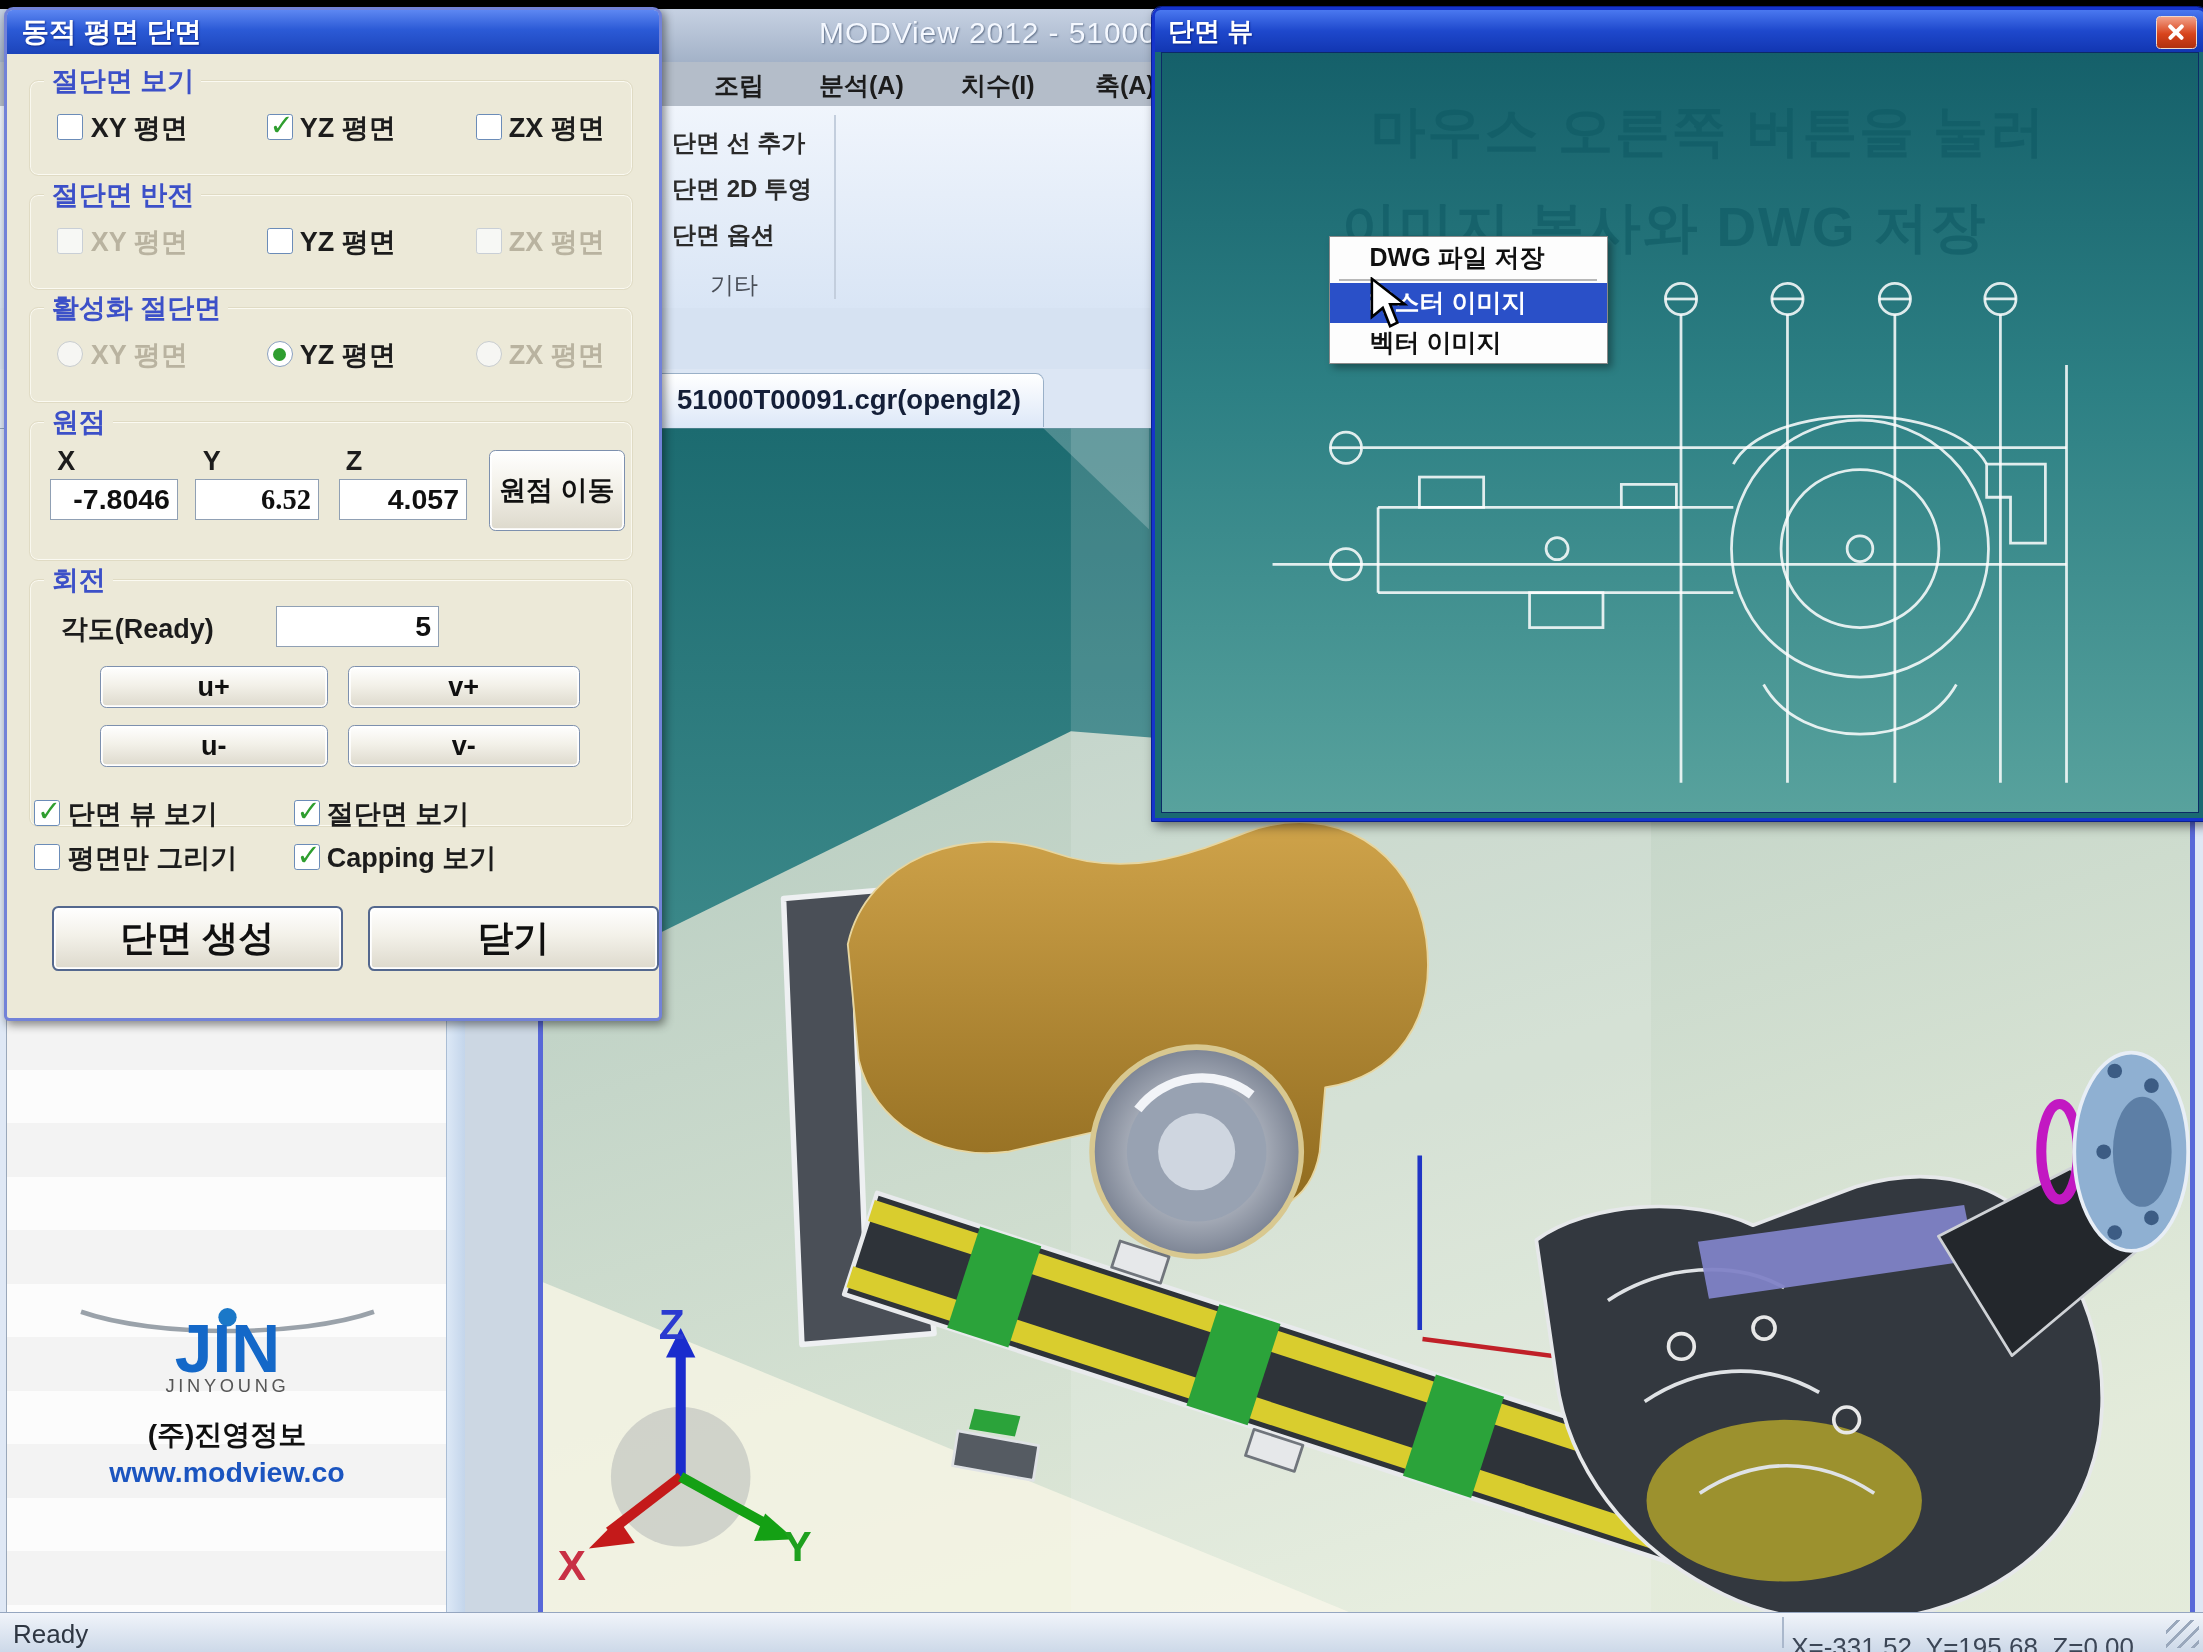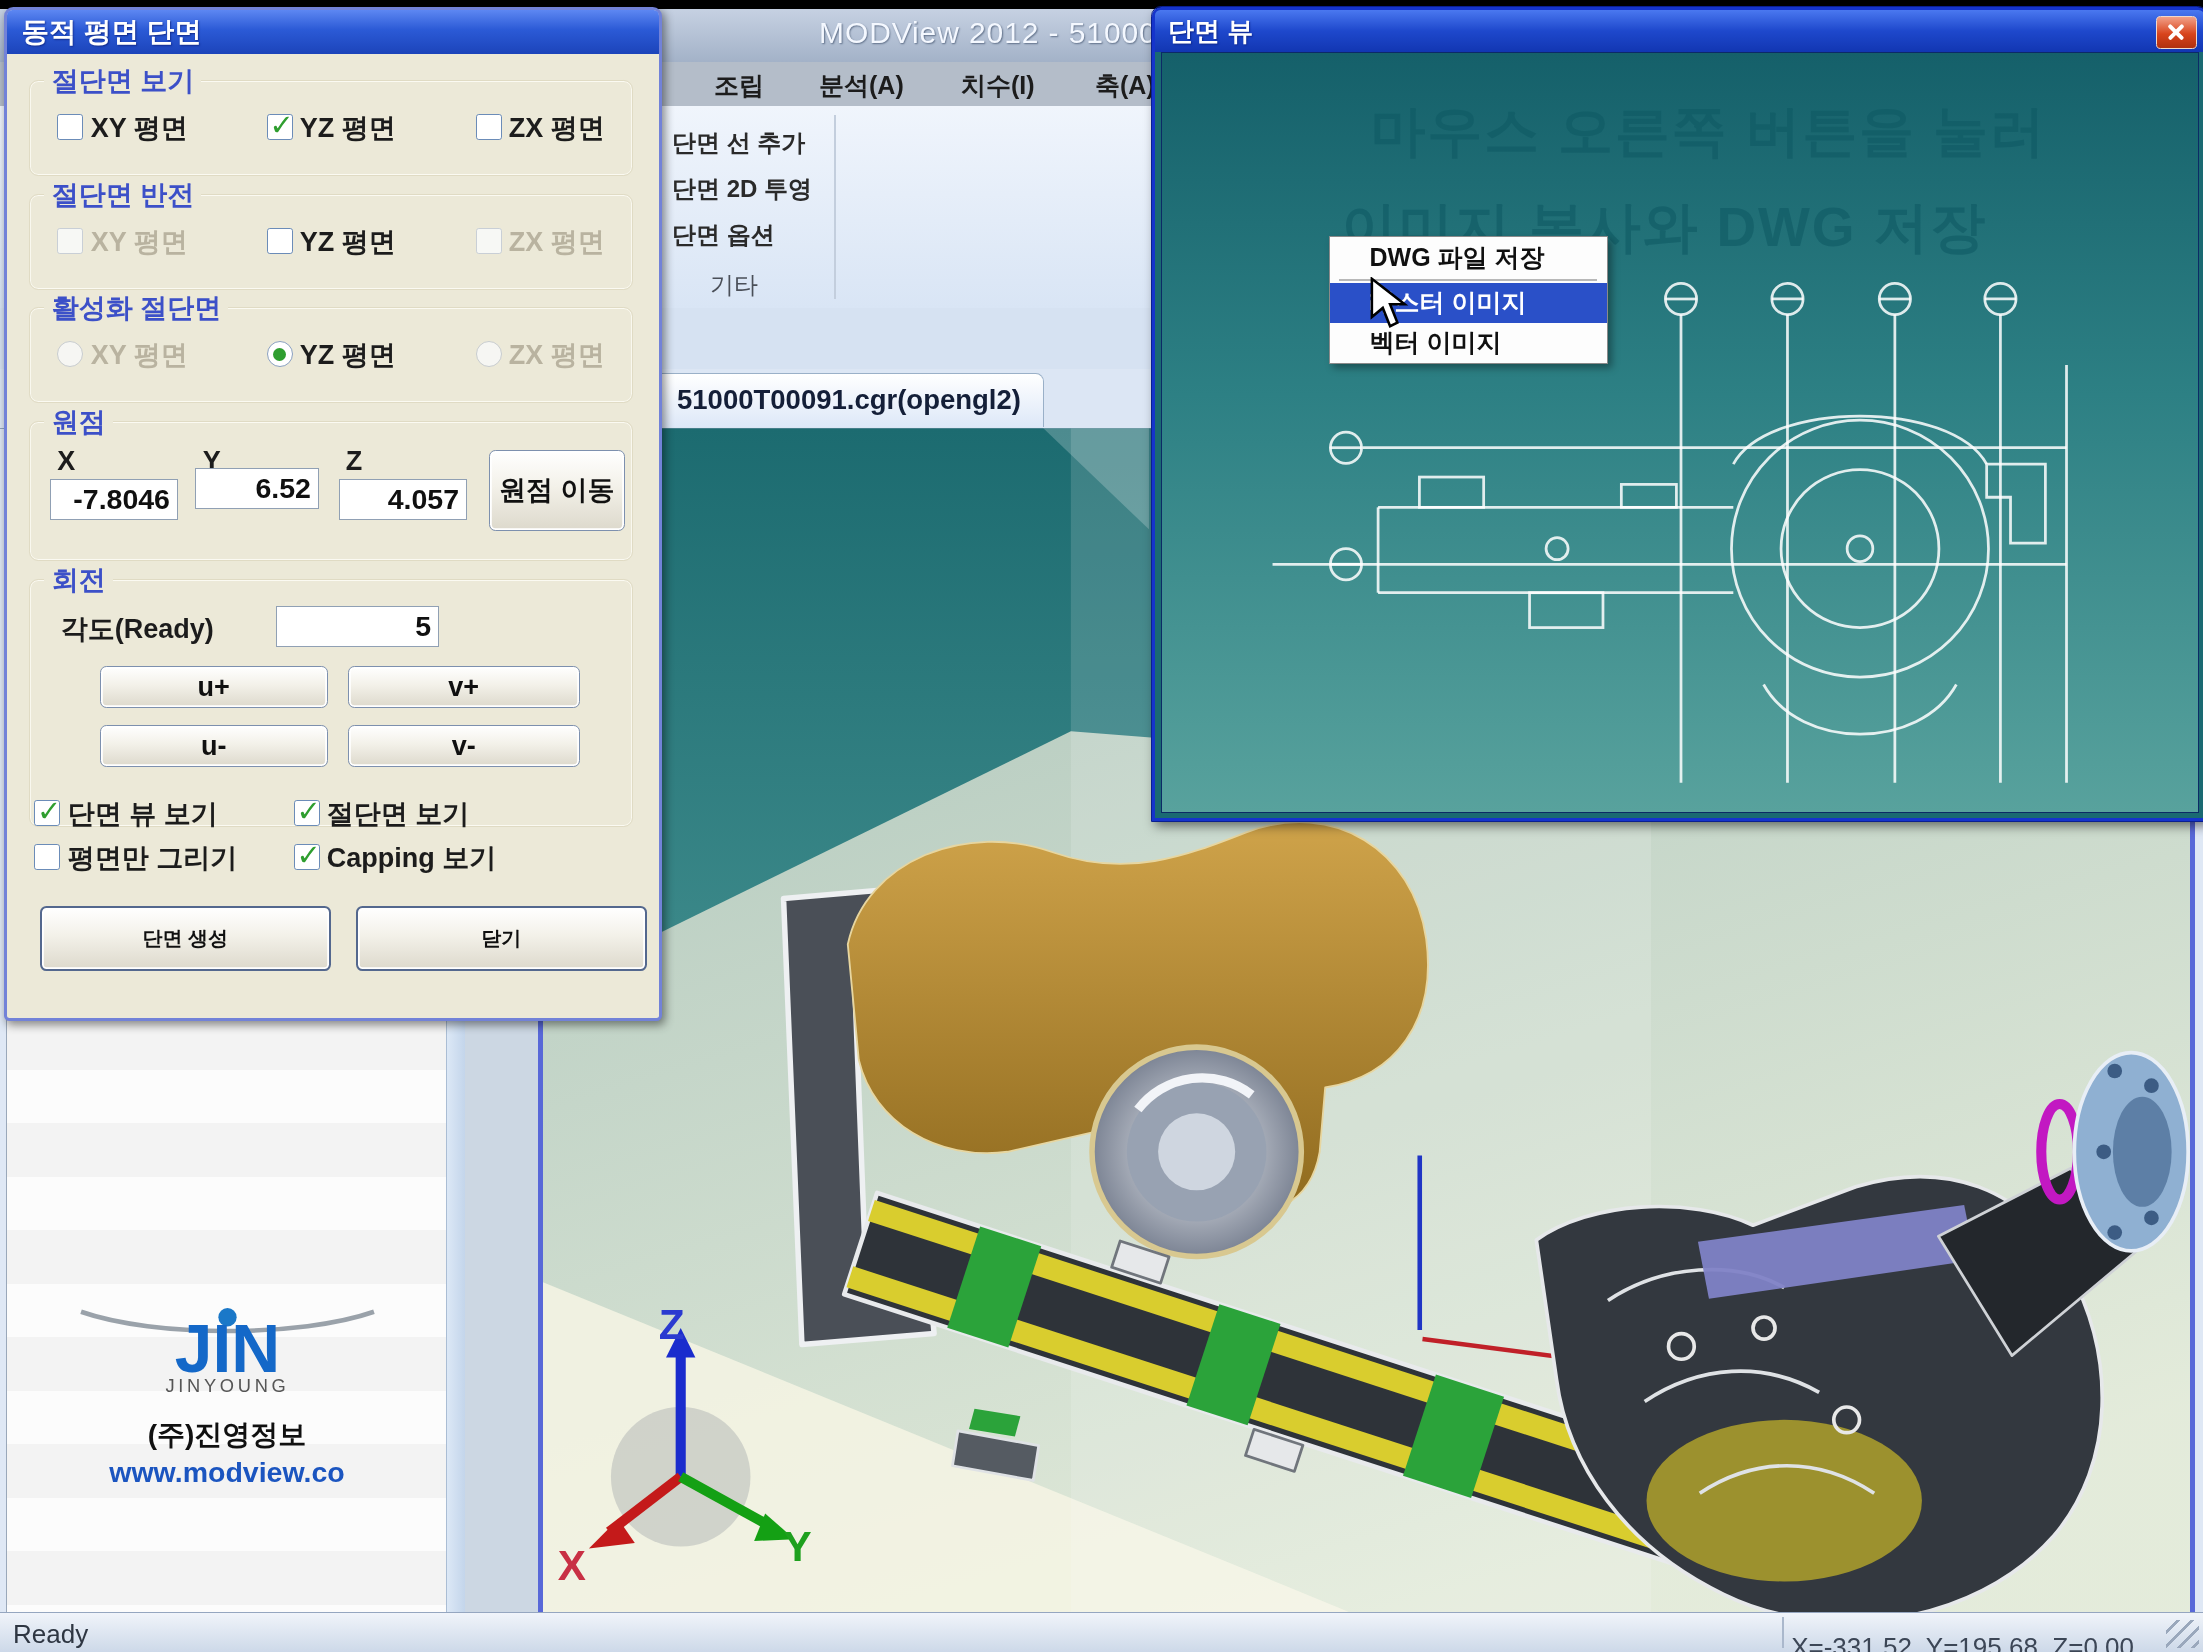--- a/index.html
+++ b/index.html
@@ -76,21 +76,21 @@
   .olbl{position:absolute;font-size:27px;font-weight:600;color:#1c1c1c;white-space:nowrap;}
   .olbl.dis{color:#b9b3a0;}
   .flbl{position:absolute;font-size:27px;font-weight:600;color:#1c1c1c;}
   .numin{position:absolute;height:39px;background:#fff;border:1.8px solid #90a0b4;
          font-family:"Liberation Sans","DejaVu Sans",sans-serif;
          font-size:28.5px;font-weight:600;text-align:right;padding:0 7.3px;color:#101010;}
   .xpbtn{position:absolute;display:flex;align-items:center;justify-content:center;
          background:linear-gradient(180deg,#ffffff,#f3f1e9 45%,#ddd9cc);
          border:1.8px solid #7d90ae;border-radius:6.4px;box-shadow:inset 0 0 0 1.8px #fff;
          font-size:27px;font-weight:700;color:#101010;cursor:default;}
-  .xpbtn.big{border:2.8px solid #54688e;font-size:20px;}
+  .xpbtn.big{border:2.8px solid #54688e;font-size:36px;margin-left:12px;}
   
   .secwin{position:absolute;left:1152px;top:7.3px;width:1049px;height:808px;
           border:3.7px solid #1534cc;outline:1.8px solid #0a1f90;border-radius:9.2px 9.2px 0 0;
           background:#1a6a72;box-shadow:3.7px 4.6px 11px rgba(0,0,0,.5);}
   .stitle{height:42px;border-radius:5.5px 5.5px 0 0;
           background:linear-gradient(180deg,#4a78f0 0%,#1e48cc 50%,#1236b2 100%);
           display:flex;align-items:center;}
   .stitle span{font-size:26px;font-weight:700;color:#fff;margin-left:13px;text-shadow:0.9px 0.9px 1.8px #0c2488;}
   .sclose{position:absolute;right:7.3px;top:5.5px;width:39px;height:31px;border-radius:4.6px;
           background:linear-gradient(180deg,#f2a088,#d8441c 55%,#b03010);border:1.8px solid #f0d8cc;}
@@ -296,21 +296,21 @@
         <span class="radio dis" style="left:446px;top:33px"></span>
         <span class="olbl dis" style="left:479px;top:29px">ZX 평면</span>
       </div>
 
       <div class="grp" style="left:22px;top:367px;width:602px;height:138px">
         <span class="grplbl">원점</span>
         <span class="flbl" style="left:27.5px;top:24px">X</span>
         <span class="flbl" style="left:173px;top:24px">Y</span>
         <span class="flbl" style="left:316px;top:24px">Z</span>
         <input class="numin" style="left: 20px; top: 57px; width: 112px;" readonly="" value="-7.8046">
-        <input class="numin" style="left: 165px; top: 46px; width: 108px;" readonly="" value="6.52">
+        <input class="numin" style="left: 165px; top: 57px; width: 108px; font-family: Liberation Serif, serif;" readonly="" value="6.52">
         <input class="numin" style="left: 309px; top: 57px; width: 112px;" readonly="" value="4.057">
         <div class="xpbtn" style="left:459px;top:27.5px;width:134px;height:79px">원점 이동</div>
       </div>
 
       <div class="grp" style="left:22px;top:525px;width:602px;height:246px">
         <span class="grplbl">회전</span>
         <span class="flbl" style="left:31px;top:31px">각도(Ready)</span>
         <input class="numin" style="left: 246px; top: 26px; width: 147px;" readonly="" value="5">
         <div class="xpbtn" style="left:70px;top:86px;width:226px;height:40px">u+</div>
         <div class="xpbtn" style="left:318px;top:86px;width:230px;height:40px">v+</div>

